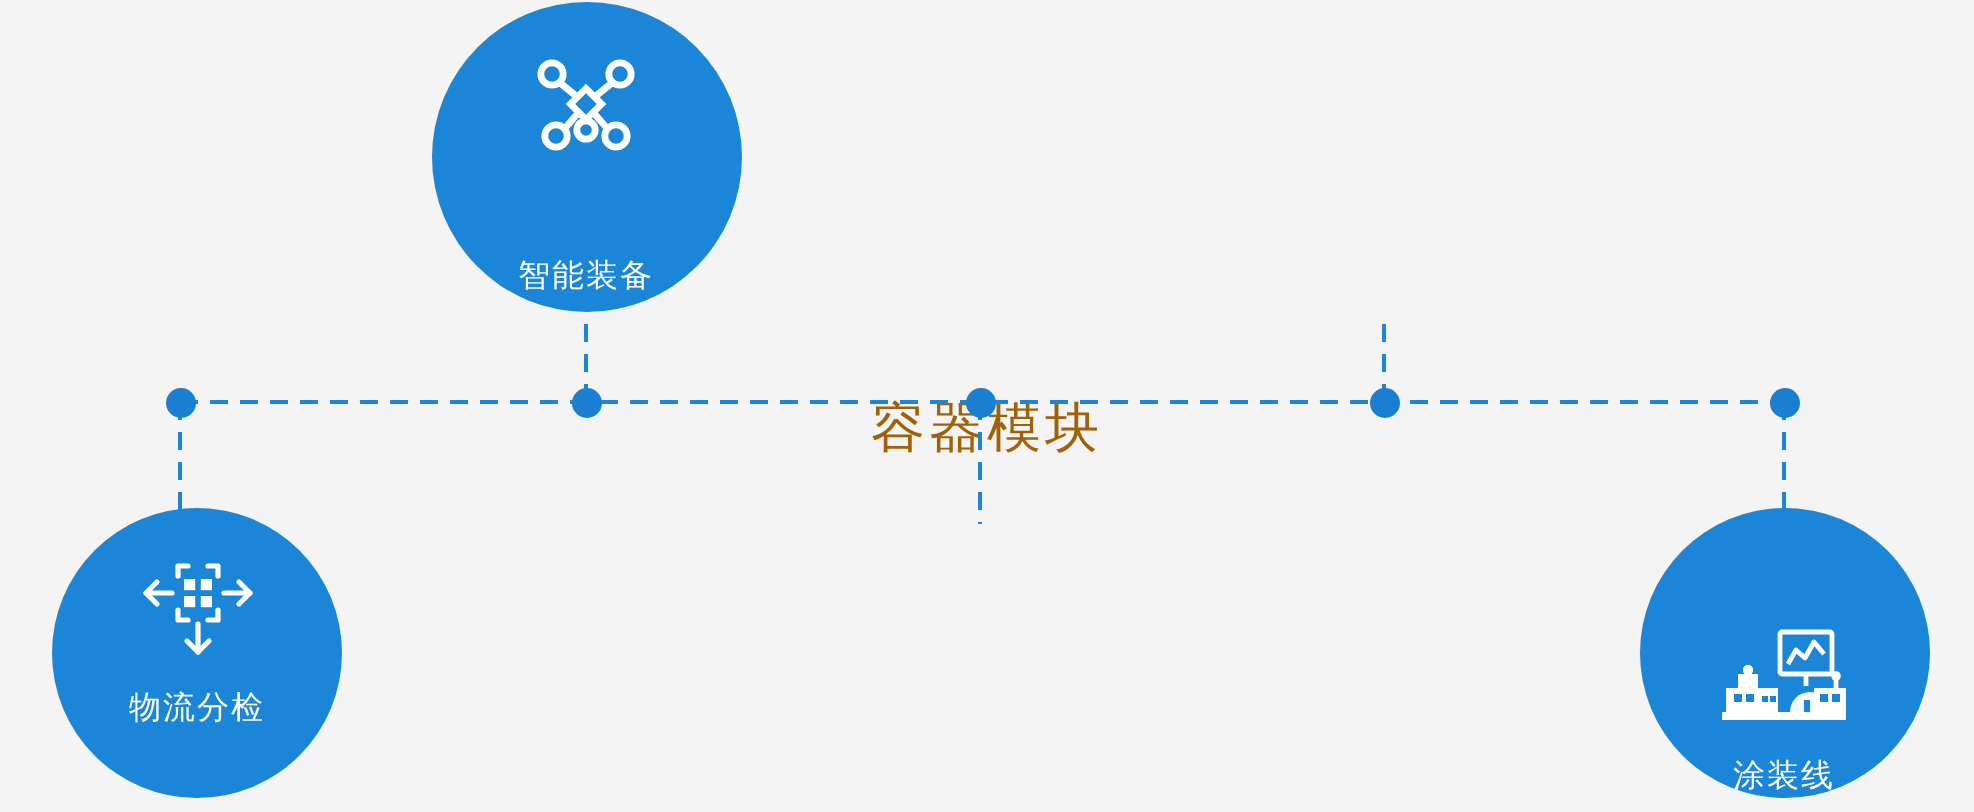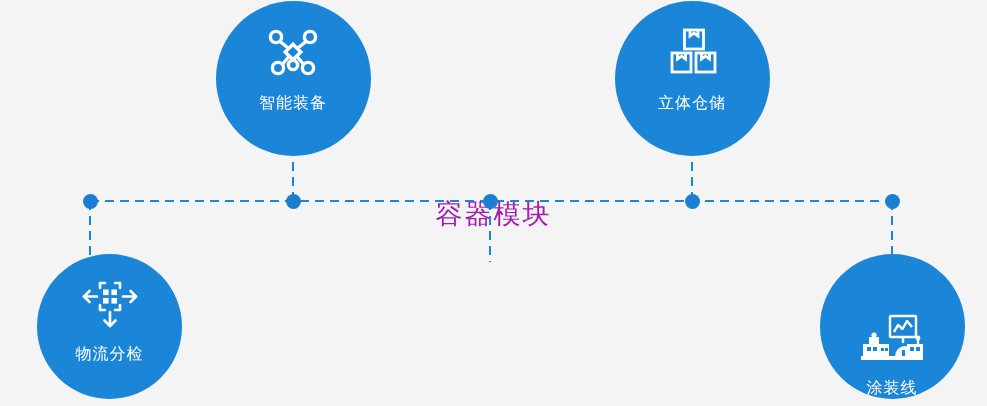--- a/index.html
+++ b/index.html
@@ -18,21 +18,21 @@
 
   
   .watermark {
     position: absolute;
     left: 0;
     top: 196px;
     width: 987px;
     text-align: center;
     font-size: 27px;
     letter-spacing: 2px;
-    color: #a21caf;
+    color: #a16207;
     user-select: none;
     pointer-events: none;
     white-space: nowrap;
   }
 
   
   .connectors {
     position: absolute;
     left: 0;
     top: 0;
@@ -70,20 +70,21 @@
     color: #ffffff;
     font-size: 16px;
     letter-spacing: 1px;
     white-space: nowrap;
   }
 
   
   .circle-top {
     width: 155px;
     height: 155px;
+    gap: 35px;
   }
   .circle-top .icon-wrap { margin-top: 26px; }
   .circle-top .node-label { margin-top: 16px; }
 
   
   .circle-bottom {
     width: 145px;
     height: 145px;
   }
   .circle-bottom .icon-wrap { margin-top: 24px; }
@@ -135,40 +136,22 @@
           <circle cx="13" cy="41" r="5.6"></circle>
           <circle cx="43" cy="41" r="5.6"></circle>
           <circle cx="28" cy="38" r="4.6"></circle>
           <rect x="22.5" y="19.5" width="11" height="11" transform="rotate(45 28 25)"></rect>
         </g>
       </svg>
     </span>
     <span class="node-label">智能装备</span>
   </div>
 
-  <div class="node-circle circle-top" style="left:614.5px; top:0.5px;">
-    <span class="icon-wrap">
-      <svg width="54" height="50" viewBox="0 0 54 50">
-        <g stroke="#ffffff" stroke-width="2.8" fill="none">
-
-          <rect x="19.5" y="3" width="19" height="19"></rect>
-          <polyline points="25,3 25,9 29,6.2 33,9 33,3"></polyline>
-
-          <rect x="7" y="26" width="19" height="19"></rect>
-          <polyline points="12.5,26 12.5,32 16.5,29.2 20.5,32 20.5,26"></polyline>
-
-          <rect x="31" y="26" width="19" height="19"></rect>
-          <polyline points="36.5,26 36.5,32 40.5,29.2 44.5,32 44.5,26"></polyline>
-        </g>
-      </svg>
-    </span>
-    <span class="node-label">立体仓储</span>
-  </div>
-
-  <div class="node-circle circle-bottom" style="left:37px; top:253.5px;">
+
+  <div class="node-circle circle-bottom" style="left:26px; top:253.5px;">
     <span class="icon-wrap">
       <svg width="58" height="52" viewBox="0 0 58 52">
         <g stroke="#ffffff" stroke-width="2.6" fill="none" stroke-linecap="round" stroke-linejoin="round">
 
           <polyline points="19,10 19,5 24,5"></polyline>
           <polyline points="34,5 39,5 39,10"></polyline>
           <polyline points="19,27 19,32 24,32"></polyline>
           <polyline points="34,32 39,32 39,27"></polyline>
 
           <line x1="3" y1="18.5" x2="16" y2="18.5"></line>

